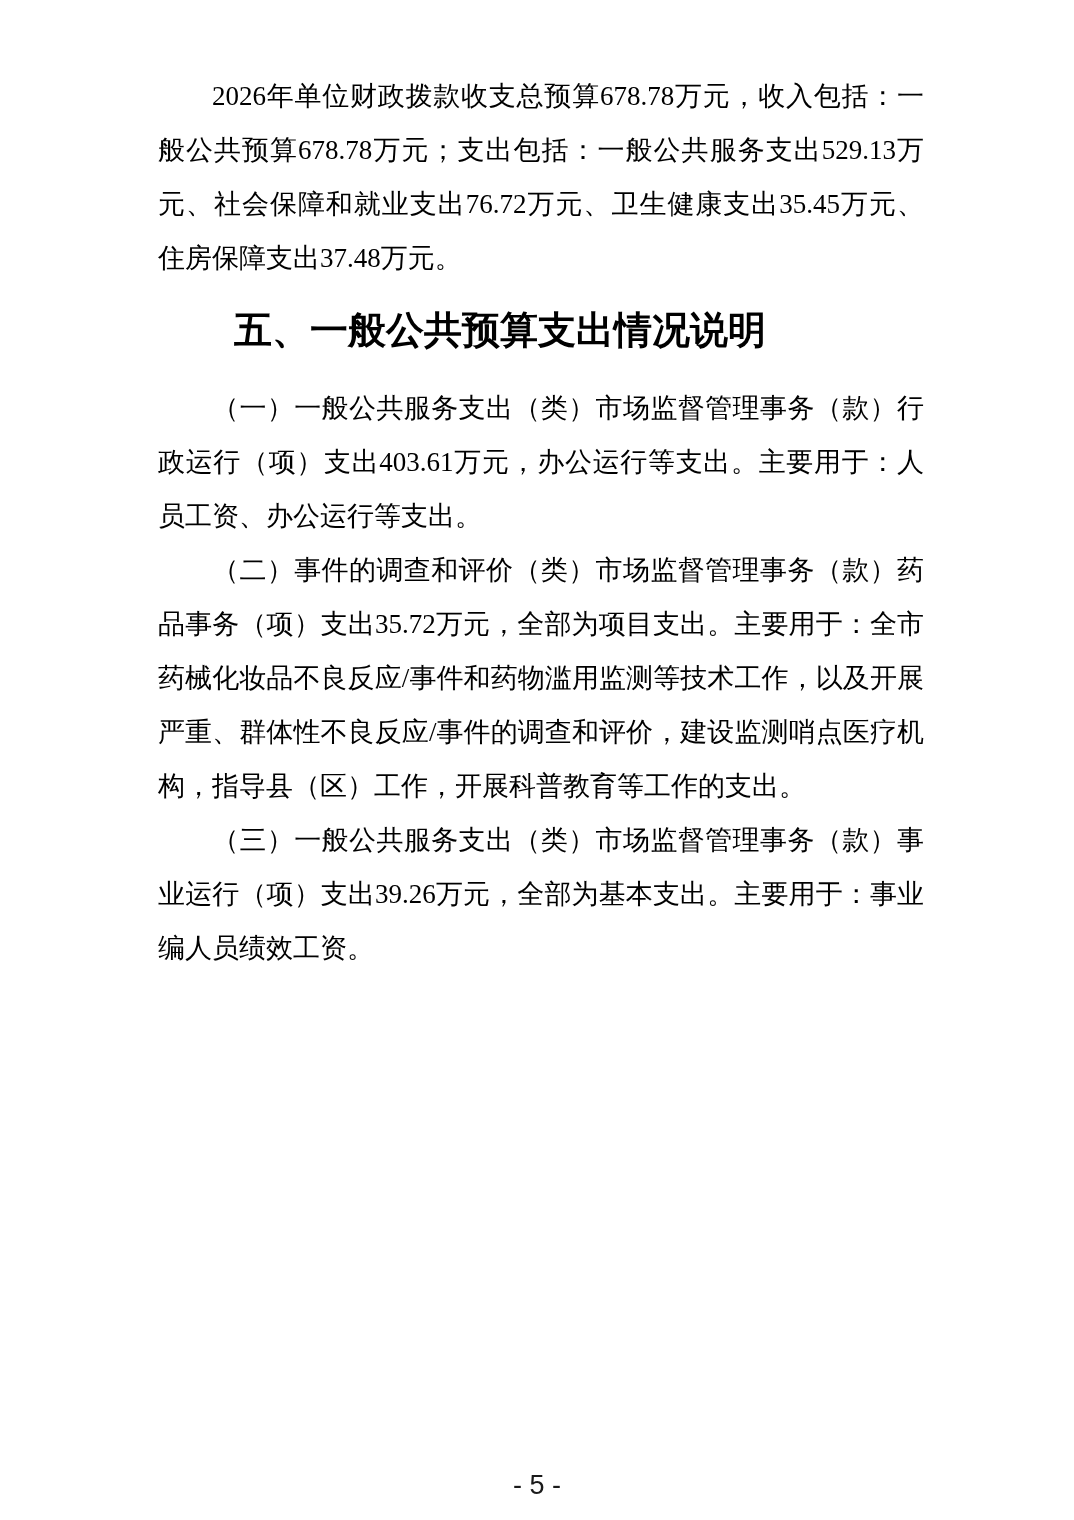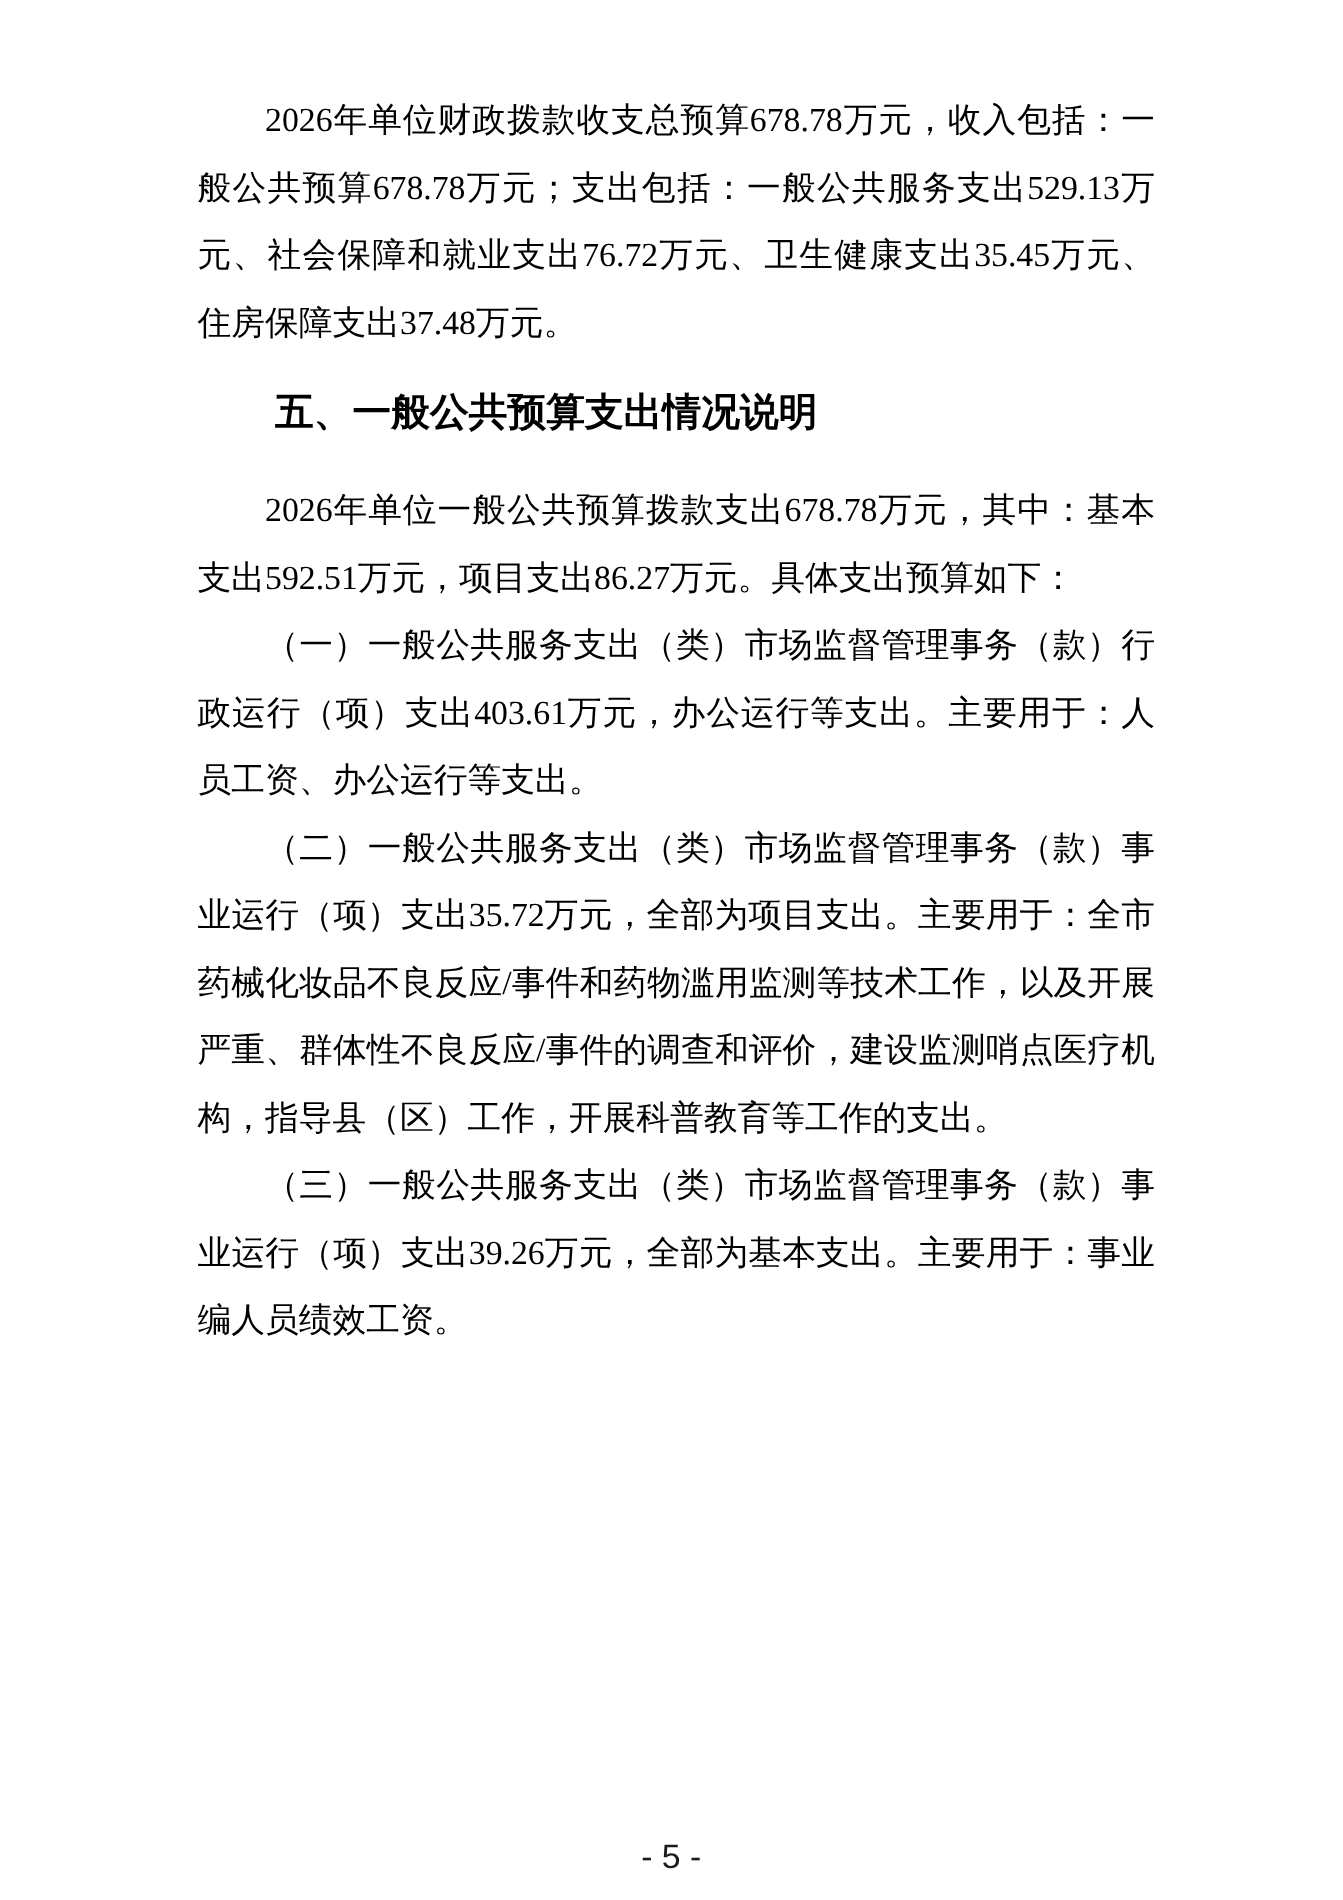--- a/index.html
+++ b/index.html
@@ -31,21 +31,21 @@
   }
   .para {
     margin: 0;
     text-indent: 2em;
     word-break: break-all;
   }
   .heading {
     margin: 18px 0 24px 0;
     font-family: "Liberation Sans", sans-serif;
     font-weight: bold;
-    font-size: 31px;
+    font-size: 38px;
     line-height: 54px;
     text-indent: 2em;
     text-align: left;
     color: #000000;
   }
   .footer {
     position: absolute;
     left: 0;
     top: 1470px;
     width: 1074px;
@@ -58,25 +58,24 @@
 </style>
 </head>
 <body>
 
 <div class="page">
   <main class="doc">
     <p class="para">2026年单位财政拨款收支总预算678.78万元，收入包括：一般公共预算678.78万元；支出包括：一般公共服务支出529.13万元、社会保障和就业支出76.72万元、卫生健康支出35.45万元、住房保障支出37.48万元。</p>
 
     <h2 class="heading">五、一般公共预算支出情况说明</h2>
 
-    <p class="para">2026年单位一般公共预算拨款支出678.78万元，其中：基本支出592.51万元，项目支出86.27万元。具体支出预算如下：</p>
 
     <p class="para">（一）一般公共服务支出（类）市场监督管理事务（款）行政运行（项）支出403.61万元，办公运行等支出。主要用于：人员工资、办公运行等支出。</p>
 
-    <p class="para">（二）一般公共服务支出（类）市场监督管理事务（款）事业运行（项）支出35.72万元，全部为项目支出。主要用于：全市药械化妆品不良反应/事件和药物滥用监测等技术工作，以及开展严重、群体性不良反应/事件的调查和评价，建设监测哨点医疗机构，指导县（区）工作，开展科普教育等工作的支出。</p>
+    <p class="para">（二）事件的调查和评价（类）市场监督管理事务（款）药品事务（项）支出35.72万元，全部为项目支出。主要用于：全市药械化妆品不良反应/事件和药物滥用监测等技术工作，以及开展严重、群体性不良反应/事件的调查和评价，建设监测哨点医疗机构，指导县（区）工作，开展科普教育等工作的支出。</p>
 
     <p class="para">（三）一般公共服务支出（类）市场监督管理事务（款）事业运行（项）支出39.26万元，全部为基本支出。主要用于：事业编人员绩效工资。</p>
 
   </main>
 
   <footer class="footer">
     <span>- 5 -</span>
   </footer>
 </div>
 

